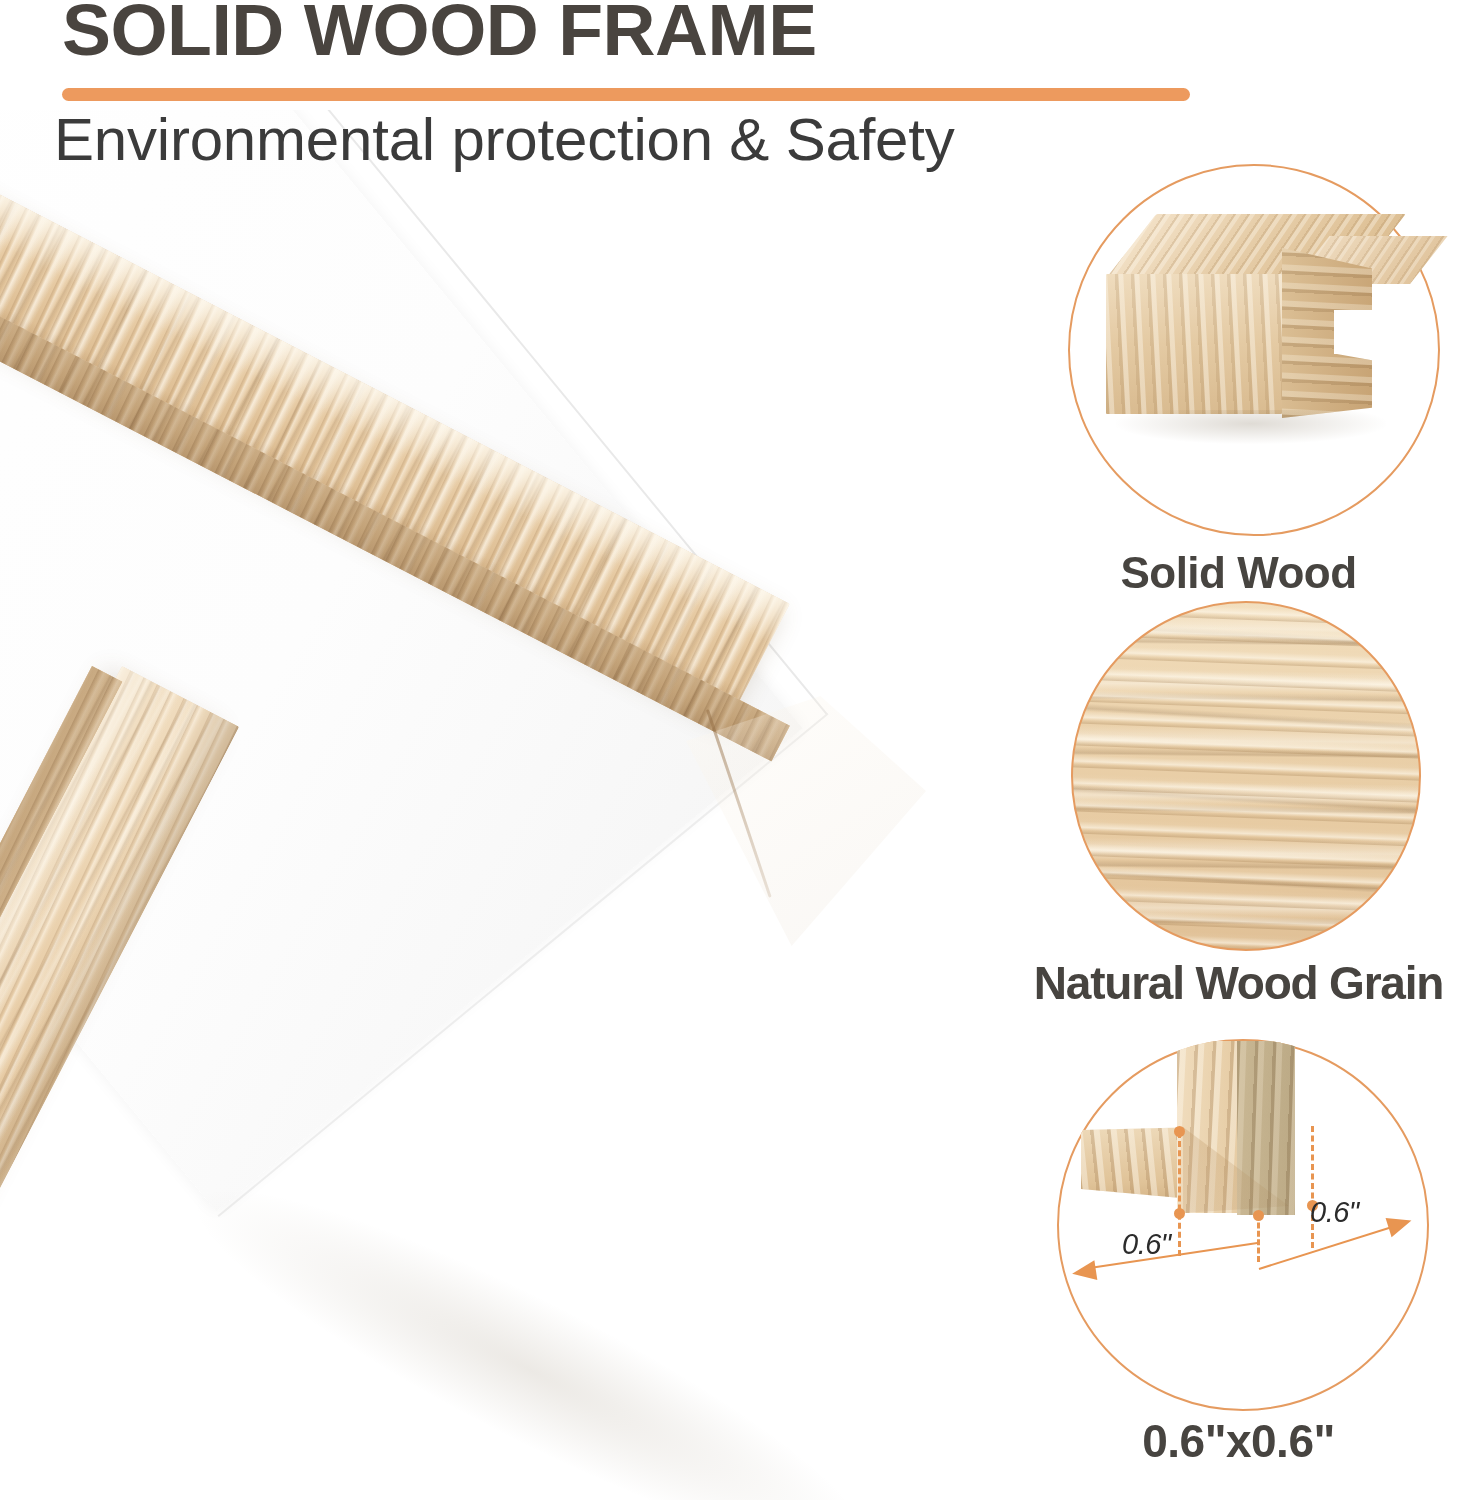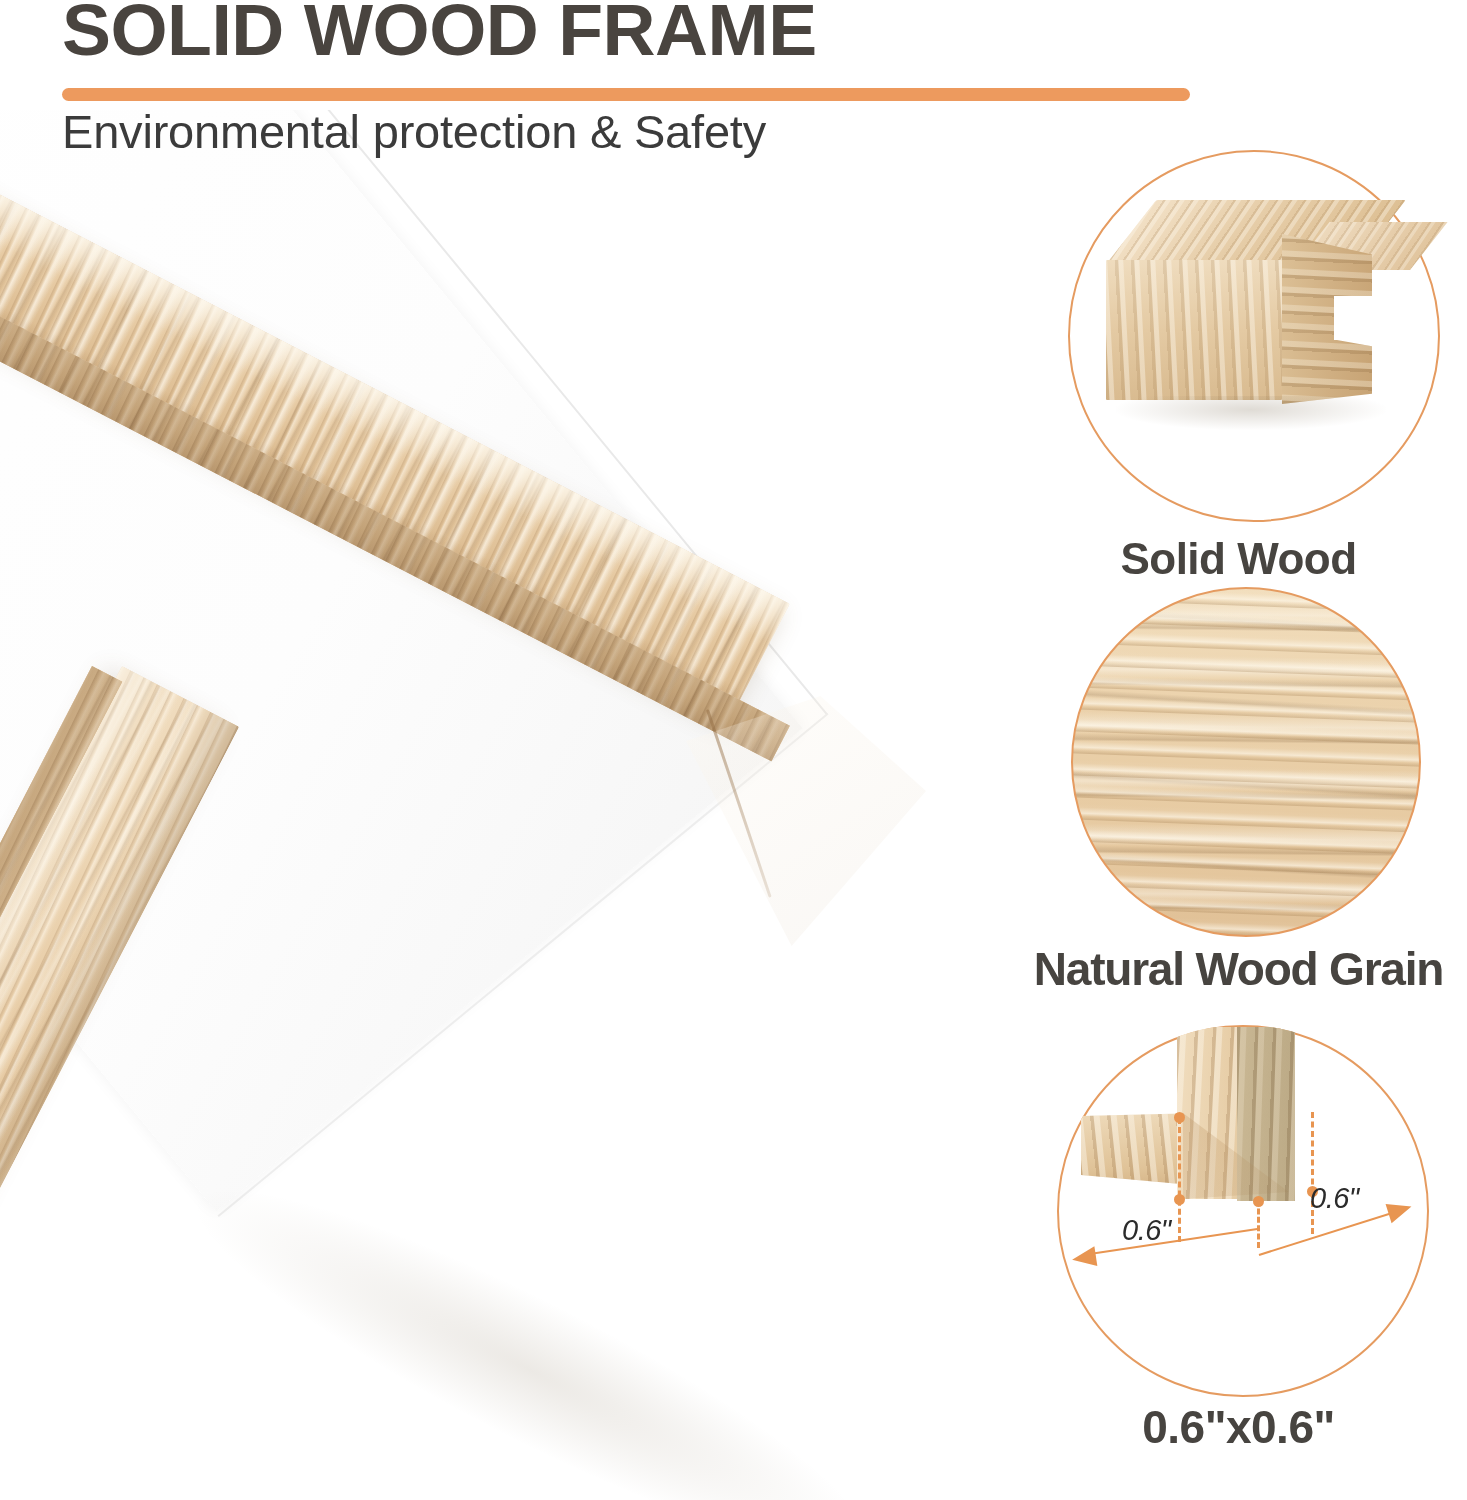--- a/index.html
+++ b/index.html
@@ -19,22 +19,22 @@
     font-size:72px;font-weight:700;letter-spacing:-0.5px;
     color:#49443F;white-space:nowrap;line-height:1;
     font-family:"Liberation Sans", sans-serif;
     transform:scaleX(1.02);transform-origin:left top;
   }
   .hdr-rule{
     position:absolute;left:62px;top:88px;width:1128px;height:13px;
     background:#ED9A5E;border-radius:7px;
   }
   .hdr-sub{
-    position:absolute;left:62px;top:105px;
-    font-size:47px;font-weight:400;color:#3B3B3B;
+    position:absolute;left:54px;top:105px;
+    font-size:60px;font-weight:400;color:#3B3B3B;
     white-space:nowrap;line-height:1.15;letter-spacing:-0.2px;
     font-family:"Liberation Sans", sans-serif;
   }
 
   
   .photo{position:absolute;left:0;top:110px;width:1010px;height:1390px;overflow:hidden;}
 
   
   .mat{
     position:absolute;left:-420px;top:330px;width:760px;height:1000px;
@@ -143,21 +143,21 @@
     clip-path:polygon(0% 18%, 56% 0%, 100% 38%, 44% 100%);
     pointer-events:none;
   }
   .photo-shadow{
     position:absolute;left:150px;top:1190px;width:760px;height:140px;
     background:radial-gradient(ellipse at 50% 50%, rgba(120,100,70,.14), rgba(255,255,255,0) 70%);
     transform:rotate(27deg);
   }
 
   
-  .features{position:absolute;left:1010px;top:2px;width:457px;height:1276px;}
+  .features{position:absolute;left:1010px;top:16px;width:457px;height:1276px;}
 
   .feat{position:absolute;left:0;width:457px;}
 
   .ring{
     position:absolute;border-radius:50%;
     border:2.5px solid #E59B60;box-sizing:border-box;
   }
 
   
   .f1{top:140px;}

